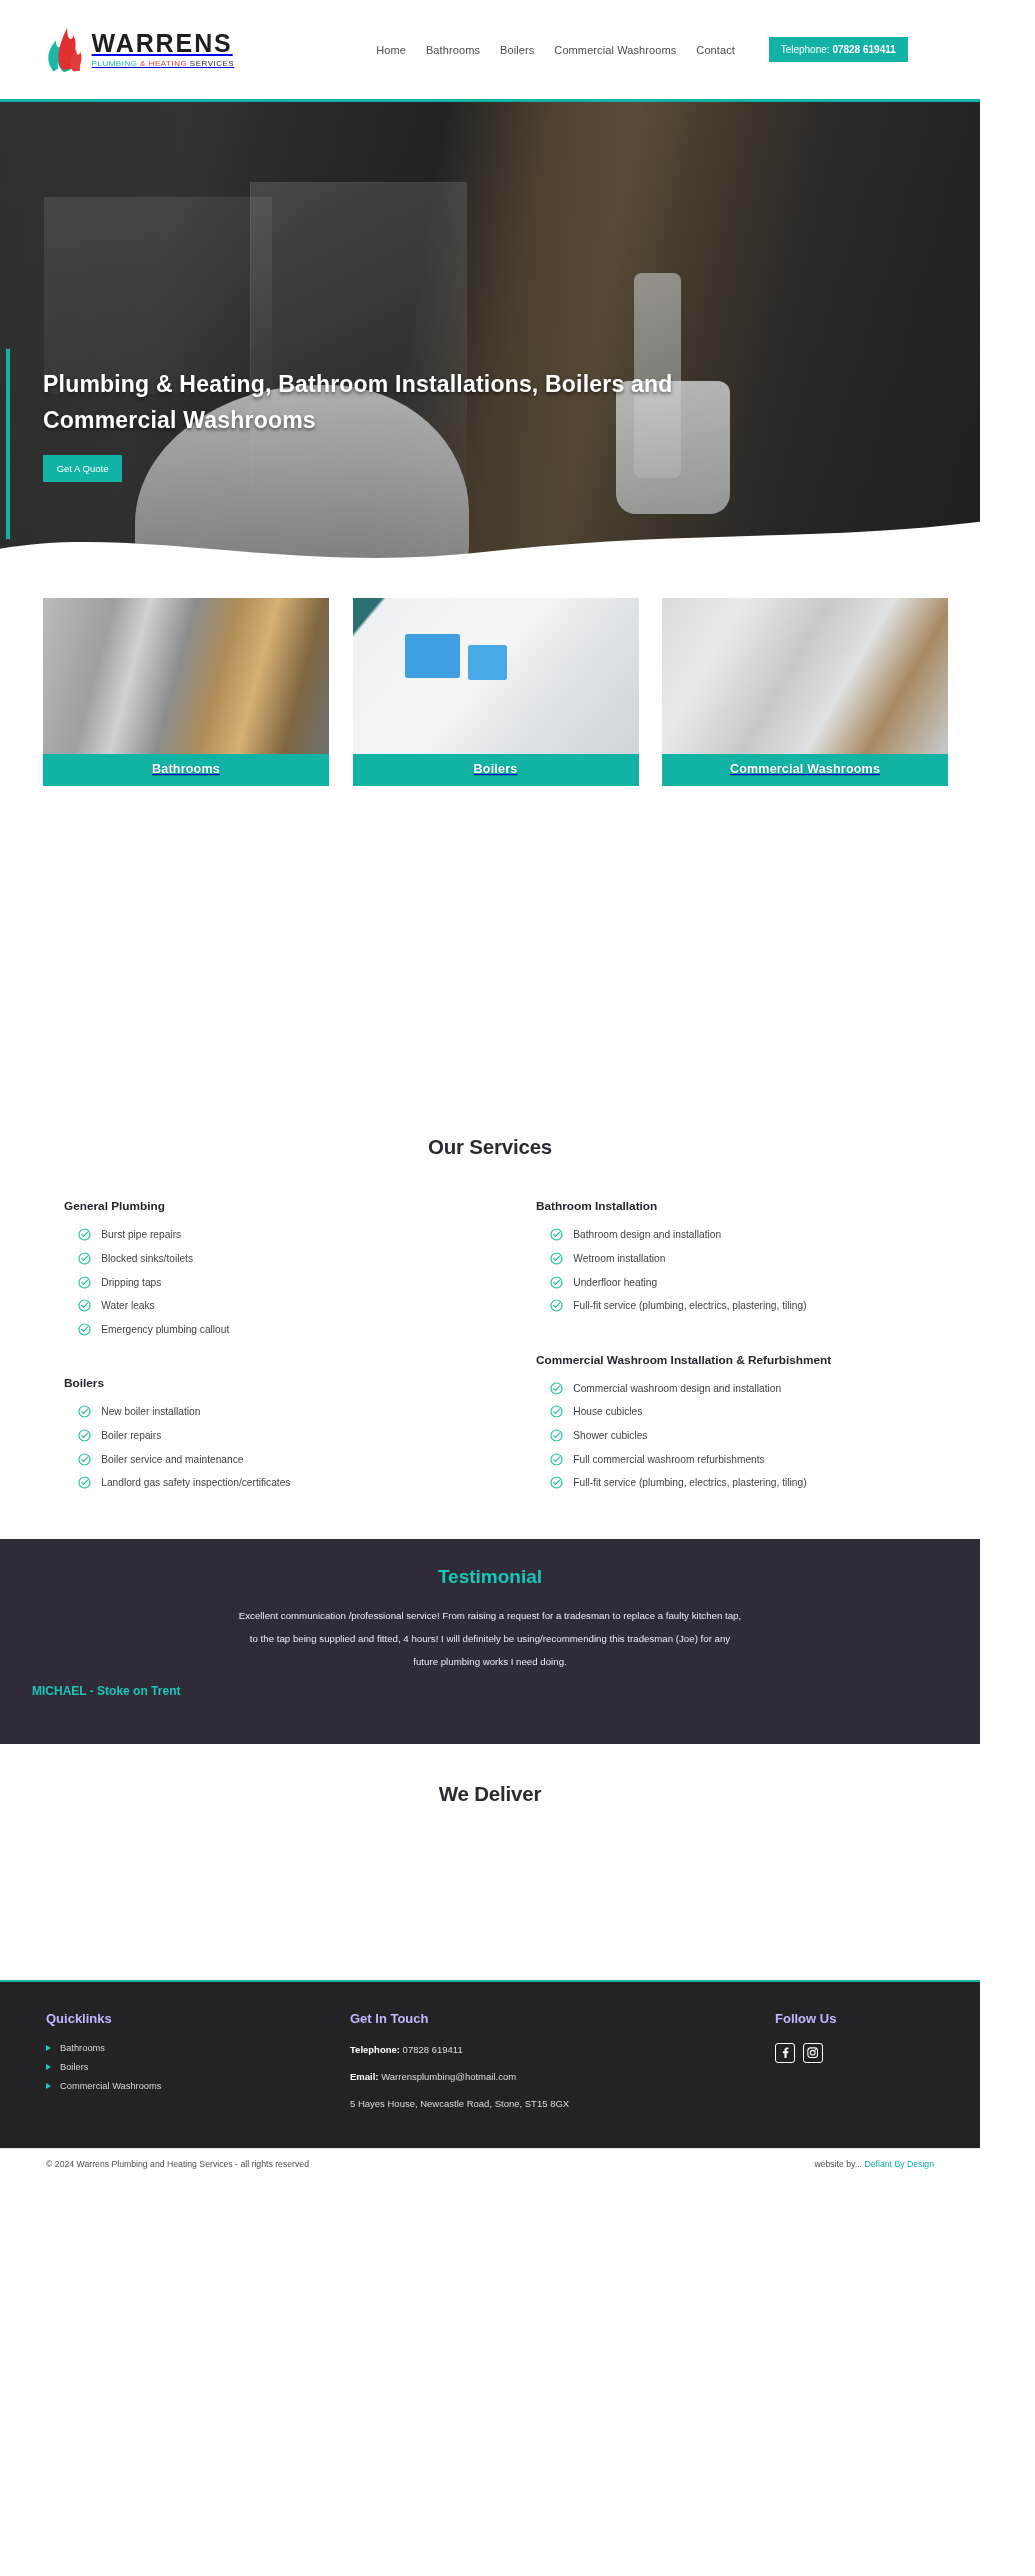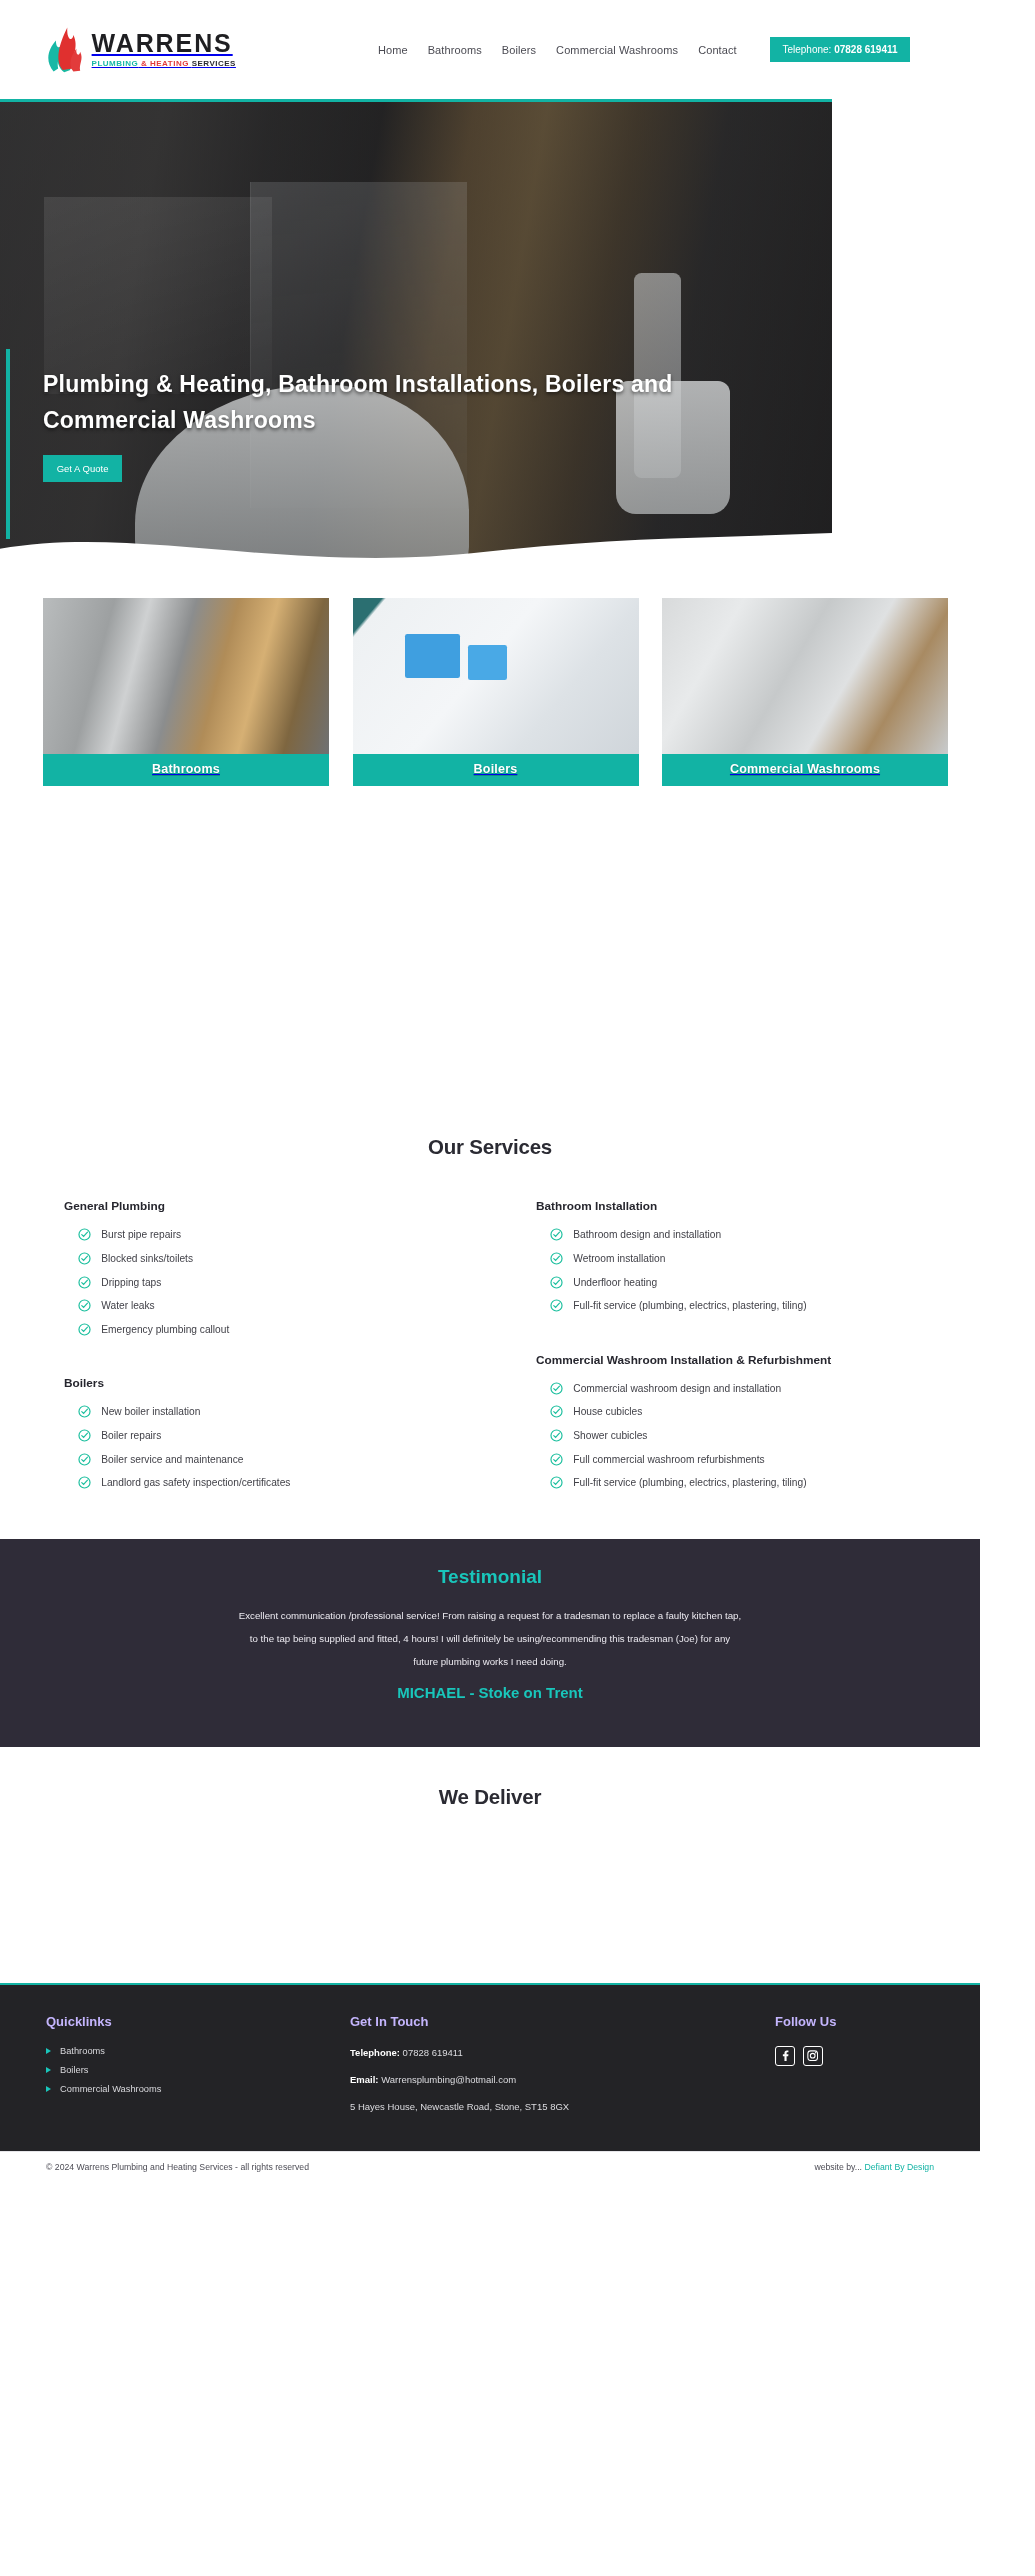--- a/index.html
+++ b/index.html
@@ -25,21 +25,21 @@
   .logo-text { display: flex; flex-direction: column; line-height: 1; }
   .logo-name {
     font-size: 25px;
     font-weight: 700;
     letter-spacing: 1.9px;
     color: #1f1f22;
     font-family: "Liberation Sans", sans-serif;
   }
   .logo-sub {
     font-size: 8px;
-    font-weight: 700;
+    font-weight: 400;
     letter-spacing: 0.5px;
     margin-top: 3.8px;
     text-align: right;
     white-space: nowrap;
   }
   .logo-sub .s-plumb { color: #17b8a6; }
   .logo-sub .s-amp { color: #e23b3b; }
   .logo-sub .s-serv { color: #2b2b30; }
 
   #main-nav {
@@ -66,21 +66,21 @@
     cursor: pointer;
     font-family: "Liberation Sans", sans-serif;
   }
   .phone-btn .ph-label { font-weight: 400; }
   .phone-btn .ph-num { font-weight: 700; }
 
   
   #hero {
     position: relative;
     height: 470px;
-    width: 832px;
+    width: 980px;
     overflow: hidden;
     background: #3a3a3a;
     border-top: 3px solid #12b3a4;
   }
   .hero-photo {
     position: absolute; inset: 0;
     background:
       linear-gradient(180deg, rgba(25,25,28,.55), rgba(25,25,28,.62)),
       linear-gradient(100deg, #4d4c4a 0%, #55534f 18%, #3b3a38 30%, #2f2e2c 42%,
         #8e7146 52%, #a98a55 60%, #6d5a3c 70%, #3c3b39 80%, #2a2927 100%);
@@ -242,25 +242,26 @@
   }
   .testimonial-body {
     color:#eceaf0;
     font-size: 9.7px;
     line-height: 2.35;
     text-align:center;
     max-width: 873px;
     margin: 0 auto;
   }
   .testimonial-author {
-    text-align:center;
+    text-align:left;
     color:#19c6bb;
-    font-size: 15px;
+    font-size: 12px;
     font-weight: 700;
     margin-top: 10.6px;
+    padding-left: 32px;
   }
 
   
   #we-deliver {
     width: 980px;
     padding: 38px 0 0;
     background: #ffffff;
     height: 236px;
   }
 

